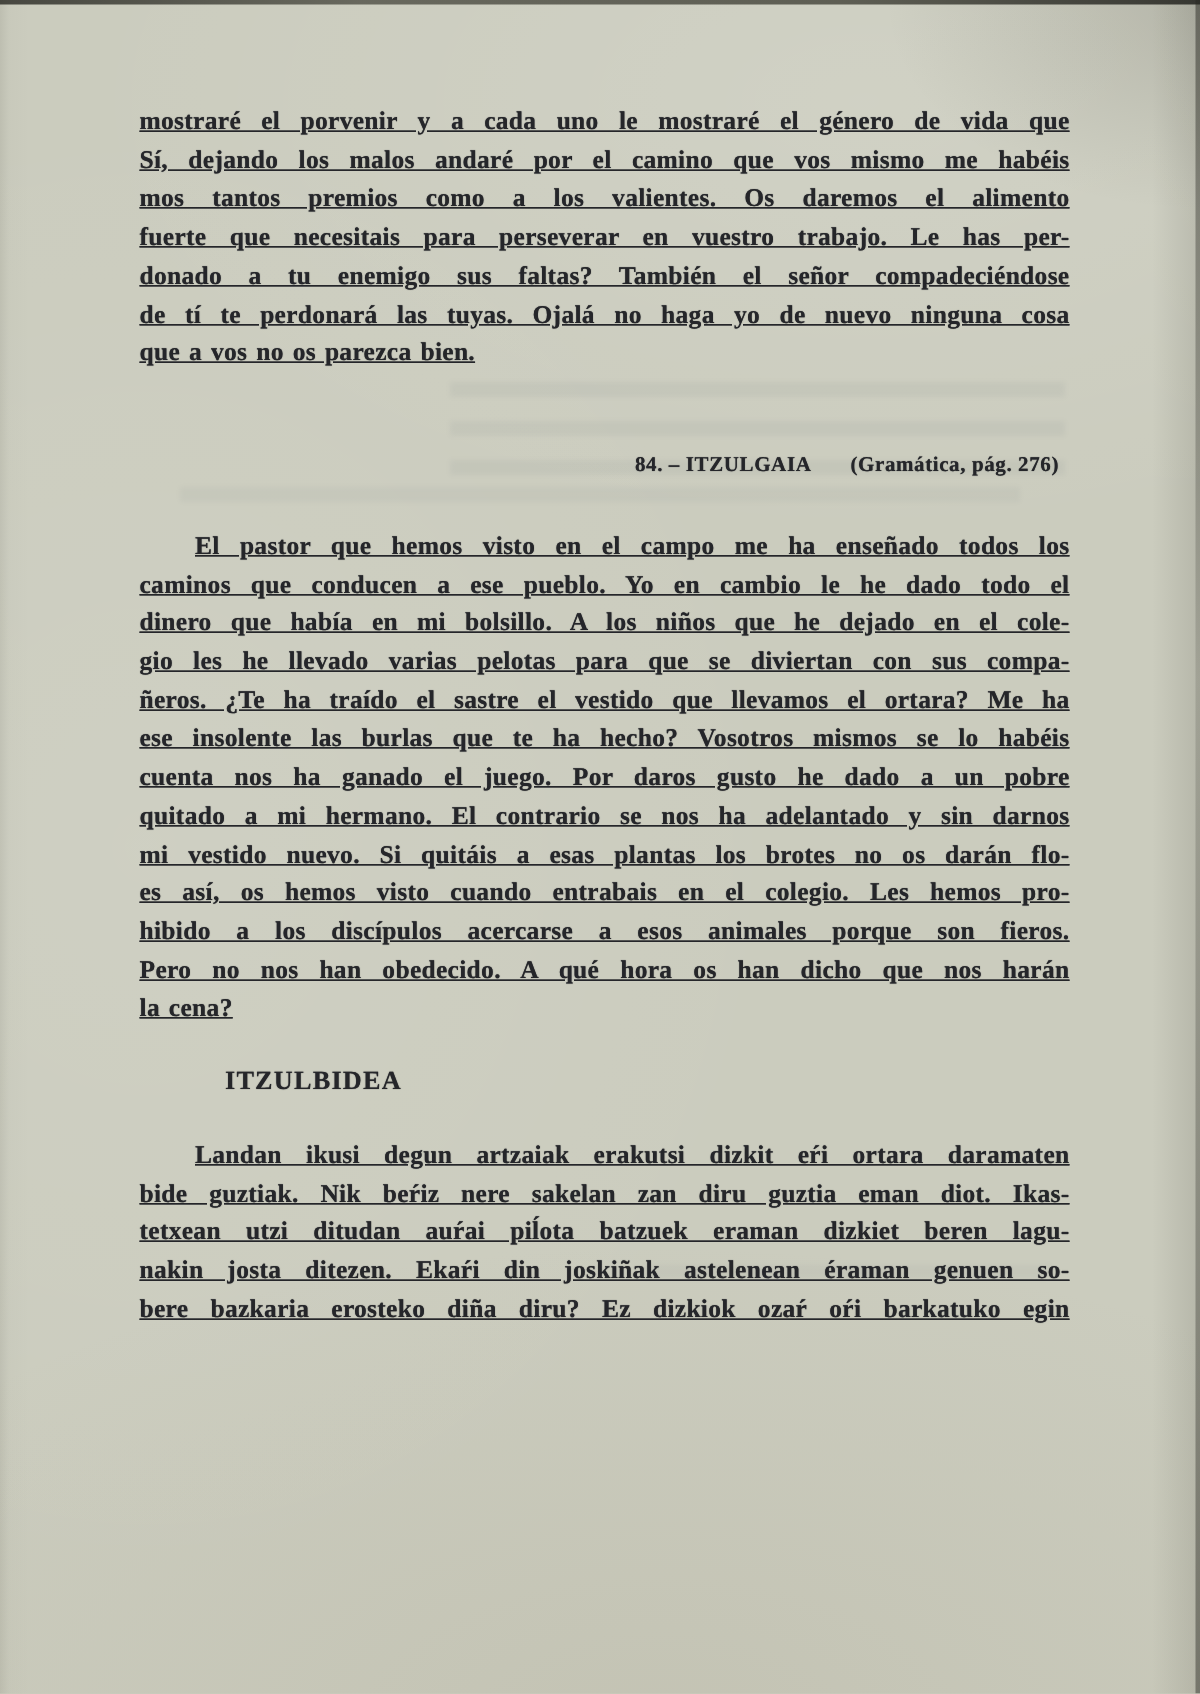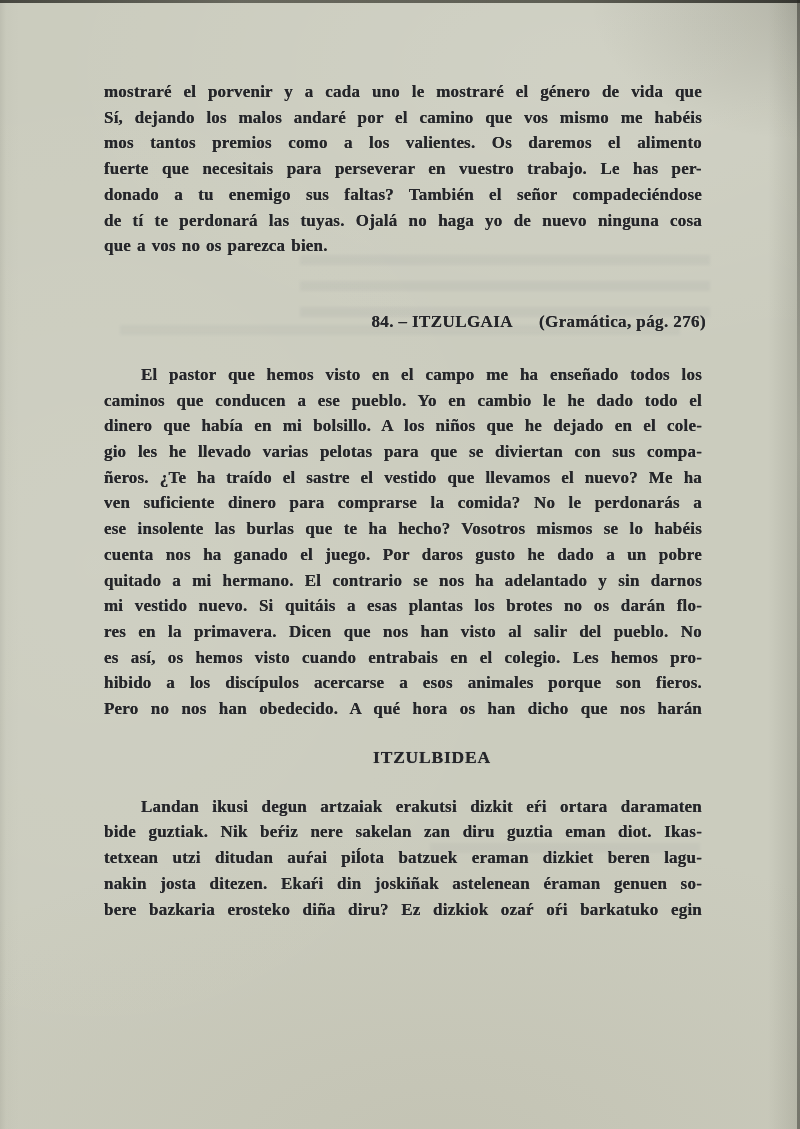--- a/index.html
+++ b/index.html
@@ -39,39 +39,38 @@
     line-height:25.7px;
     font-weight:bold;
     letter-spacing:0.2px;
     word-spacing:1.5px;
     text-align:justify;
     text-align-last:justify;
     white-space:normal;
     text-shadow:0 0 0.6px rgba(32,33,38,0.85);
   }
   .line.last{text-align-last:left;}
-  .para{margin:12px;}
+  .para{margin:1px;text-decoration:underline;}
   .para.indent-first .line:first-child{text-indent:37px;}
   .heading1{
     margin-top:50px;
-    font-size:17px;
+    font-size:14px;
     font-weight:bold;
     text-align:right;
     padding-right:8px;
     letter-spacing:0.4px;
     text-shadow:0 0 0.6px rgba(32,33,38,0.85);
     line-height:26px;
   }
   .heading1 .h1-ref{display:inline-block;margin-left:26px;}
   .para-exercise{margin-top:27px;}
   .heading2{
     margin-top:22px;
     font-size:17.5px;
     font-weight:bold;
-    text-align:center;
     padding-left:58px;
     letter-spacing:0.8px;
     text-shadow:0 0 0.7px rgba(32,33,38,0.8);
     line-height:26px;
   }
   .para-basque{margin-top:24px;}
   .page-number{
     margin-top:20px;
     margin-left:58px;
     font-size:27px;
@@ -119,30 +118,29 @@
 
   <div class="heading1">
     <span>84. – ITZULGAIA</span><span class="h1-ref">(Gramática, pág. 276)</span>
   </div>
 
   <div class="para para-exercise indent-first">
       <div class="line">El pastor que hemos visto en el campo me ha enseñado todos los</div>
       <div class="line">caminos que conducen a ese pueblo. Yo en cambio le he dado todo el</div>
       <div class="line">dinero que había en mi bolsillo. A los niños que he dejado en el cole-</div>
       <div class="line">gio les he llevado varias pelotas para que se diviertan con sus compa-</div>
-      <div class="line">ñeros. ¿Te ha traído el sastre el vestido que llevamos el nuevo? Me ha</div>
-      <div class="line">ven suficiente dinero para comprarse la comida? No le perdonarás a</div>
+      <div class="line">ñeros. ¿Te ha traído el sastre el vestido que llevamos el ortara? Me ha</div>
       <div class="line">ese insolente las burlas que te ha hecho? Vosotros mismos se lo habéis</div>
       <div class="line">cuenta nos ha ganado el juego. Por daros gusto he dado a un pobre</div>
       <div class="line">quitado a mi hermano. El contrario se nos ha adelantado y sin darnos</div>
       <div class="line">mi vestido nuevo. Si quitáis a esas plantas los brotes no os darán flo-</div>
-      <div class="line">res en la primavera. Dicen que nos han visto al salir del pueblo. No</div>
       <div class="line">es así, os hemos visto cuando entrabais en el colegio. Les hemos pro-</div>
       <div class="line">hibido a los discípulos acercarse a esos animales porque son fieros.</div>
       <div class="line">Pero no nos han obedecido. A qué hora os han dicho que nos harán</div>
+      <div class="line last">la cena?</div>
     </div>
 
   <div class="heading2">ITZULBIDEA</div>
 
   <div class="para para-basque indent-first">
       <div class="line">Landan ikusi degun artzaiak erakutsi dizkit eŕi ortara daramaten</div>
       <div class="line">bide guztiak. Nik beŕiz nere sakelan zan diru guztia eman diot. Ikas-</div>
       <div class="line">tetxean utzi ditudan auŕai piĺota batzuek eraman dizkiet beren lagu-</div>
       <div class="line">nakin josta ditezen. Ekaŕi din joskiñak astelenean éraman genuen so-</div>
       <div class="line">bere bazkaria erosteko diña diru? Ez dizkiok ozaŕ oŕi barkatuko egin</div>

